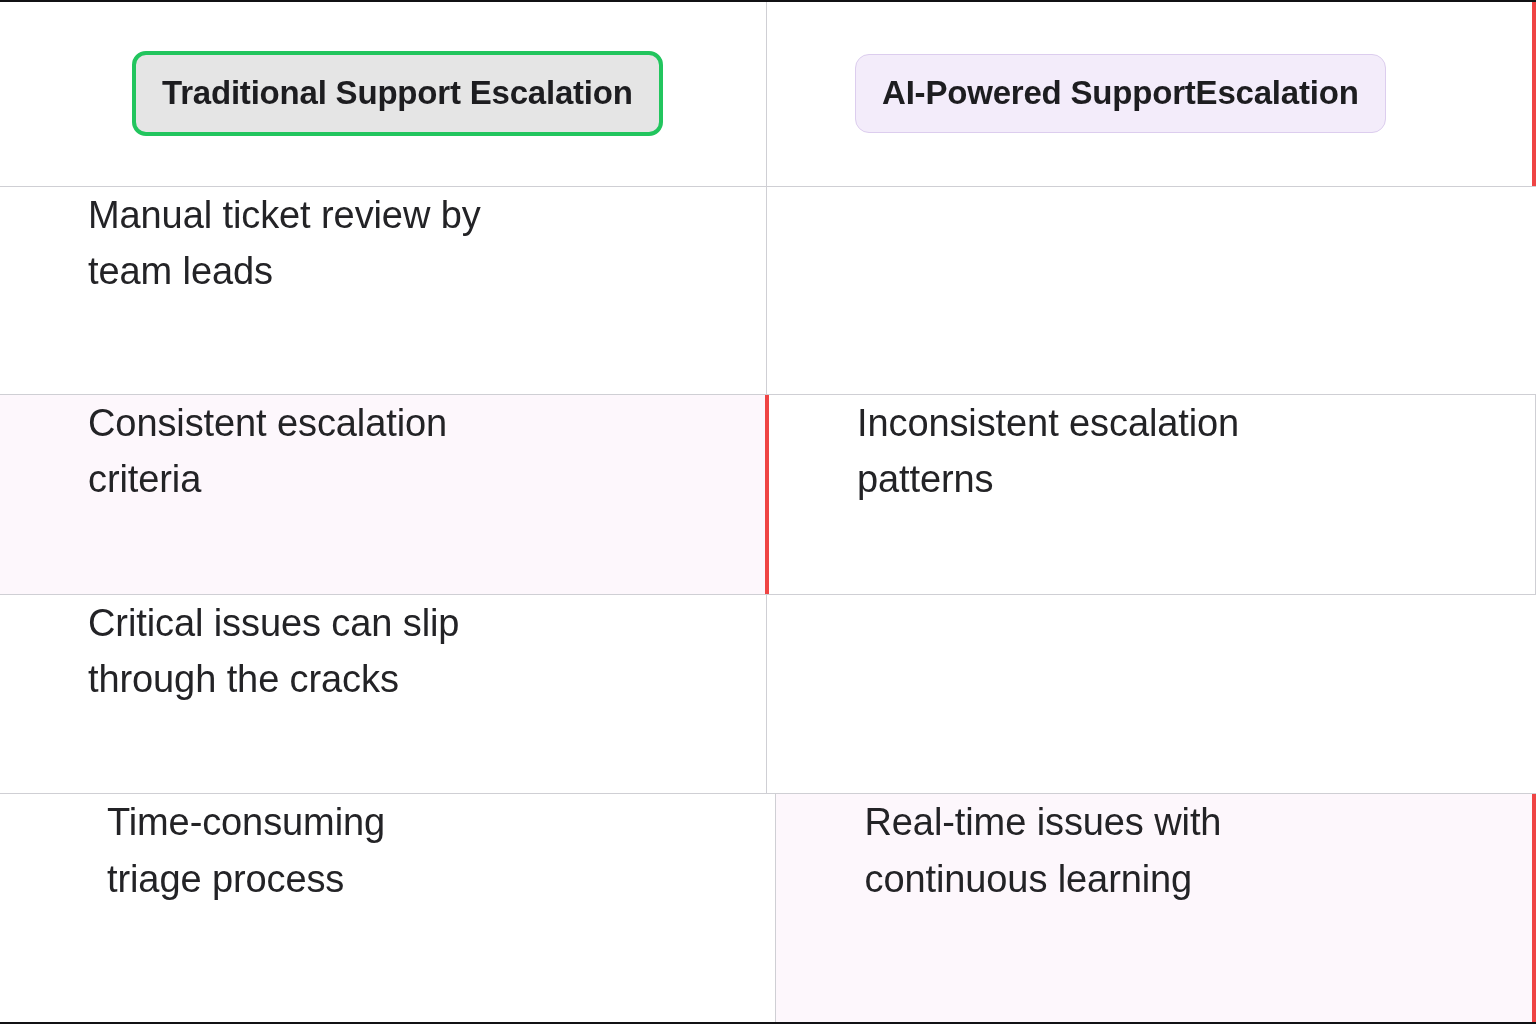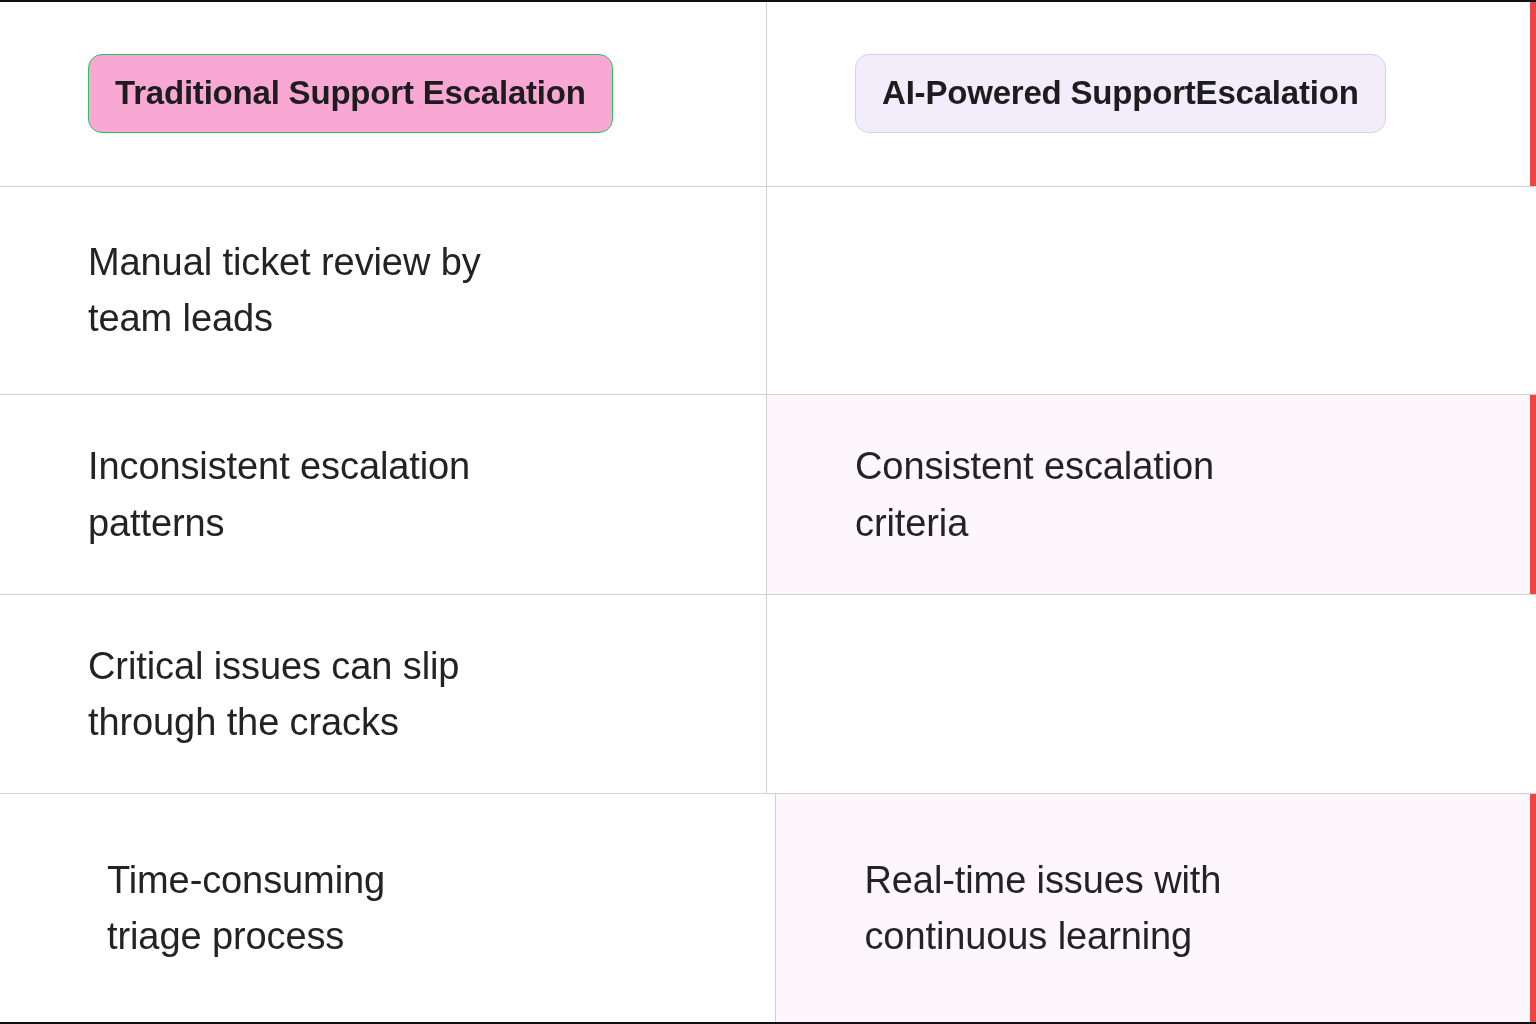--- a/index.html
+++ b/index.html
@@ -40,31 +40,30 @@
   .row-header { height: 185px; }
   .row-body-1 { height: 209px; }
   .row-body-2 { height: 200px; }
   .row-body-3 { height: 200px; }
   .row-body-4 { height: 228px; padding-left: 19px; }
 
   
   .cell {
     box-sizing: border-box;
     display: flex;
-    align-items: center;
     padding: 0 86px 0 88px;
   }
   .cell-left {
     width: 767px;
     border-right: 1px solid #cfcfd4;
     background: #ffffff;
   }
   .cell-right {
     width: 769px;
-    border-right: 6px solid #ef4444;
+    border-right: 4px solid #ef4444;
     background: #fdf7fc;
   }
   .row-header .cell-left,
   .row-header .cell-right {
     background: #ffffff;
     align-items: center;
   }
 
   
   .pill {
@@ -73,22 +72,23 @@
     border-radius: 14px;
     font-size: 33px;
     font-weight: bold;
     letter-spacing: -0.2px;
     color: #1d1d20;
     line-height: 1;
     padding: 21px 26px 23px 26px;
     white-space: nowrap;
   }
   .pill-traditional {
-    background: #f9a8d4;
-    border: 1px solid #22c55e;
+    background: #e5e5e5;
+    border: 4px solid #22c55e;
+    margin-left: 44px;
   }
   .pill-ai {
     background: #f3ecfa;
     border: 1px solid #dccdee;
   }
 
   
   .cell-text {
     font-size: 38px;
     line-height: 1.48;
@@ -112,27 +112,27 @@
   </div>
 
   <div class="row row-body-1">
     <div class="cell cell-left">
       <span class="cell-text">Manual ticket review by
 team leads</span>
     </div>
   </div>
 
   <div class="row row-body-2">
+    <div class="cell cell-right">
+      <span class="cell-text">Consistent escalation
+criteria</span>
+    </div>
     <div class="cell cell-left">
       <span class="cell-text">Inconsistent escalation
 patterns</span>
-    </div>
-    <div class="cell cell-right">
-      <span class="cell-text">Consistent escalation
-criteria</span>
     </div>
   </div>
 
   <div class="row row-body-3">
     <div class="cell cell-left">
       <span class="cell-text">Critical issues can slip
 through the cracks</span>
     </div>
   </div>
 

